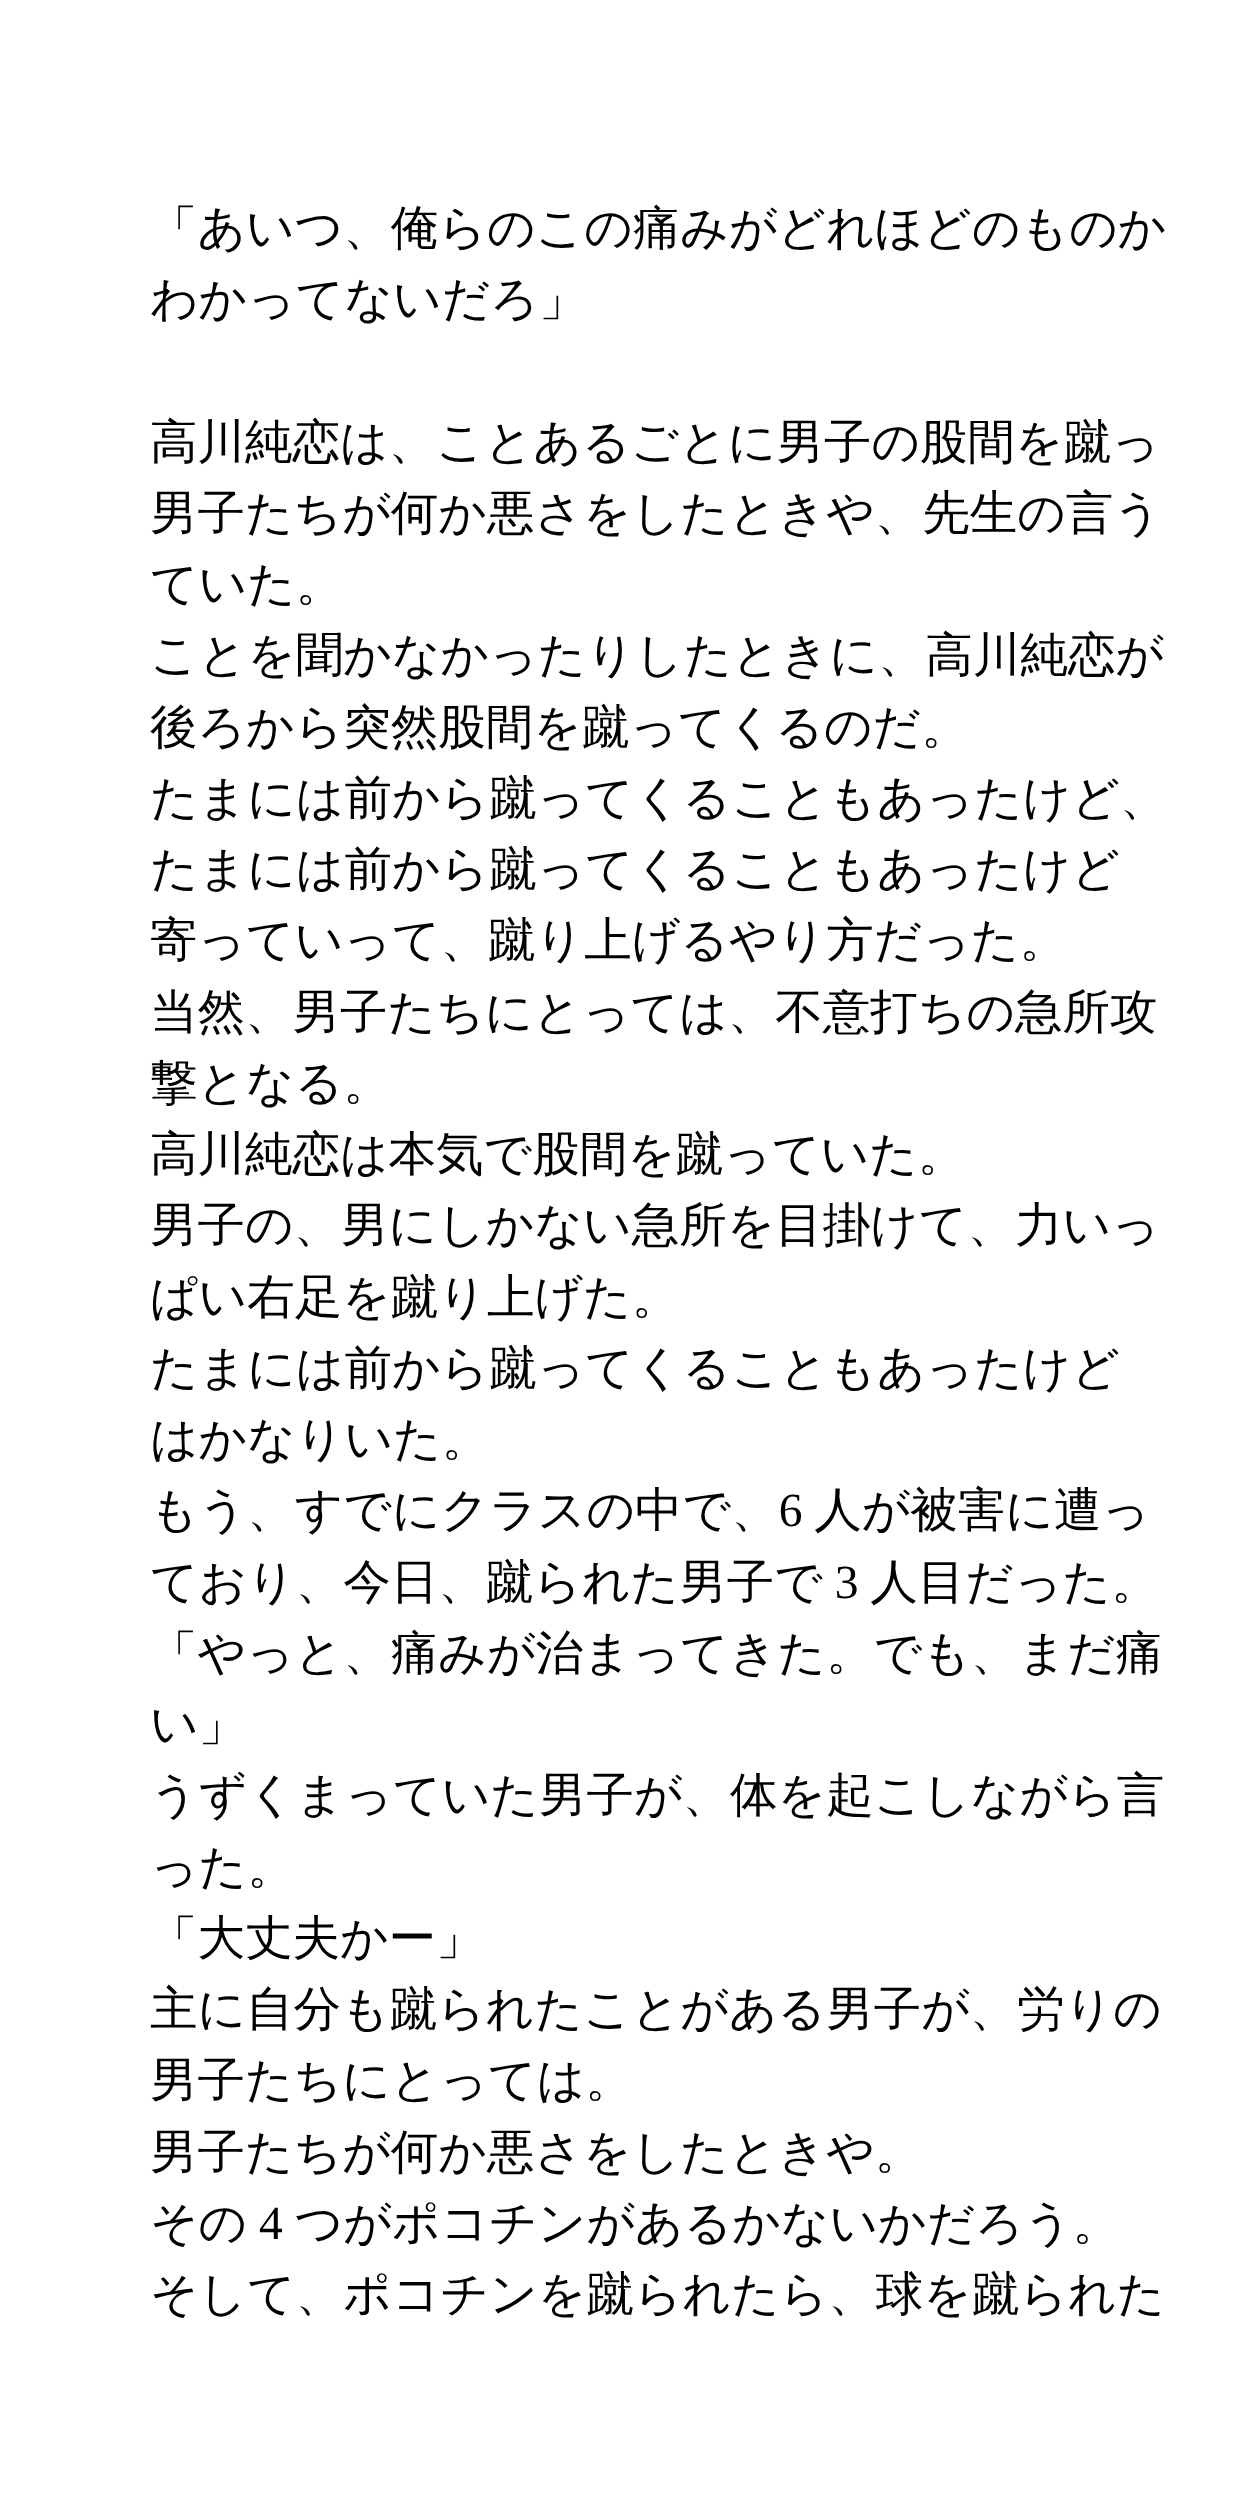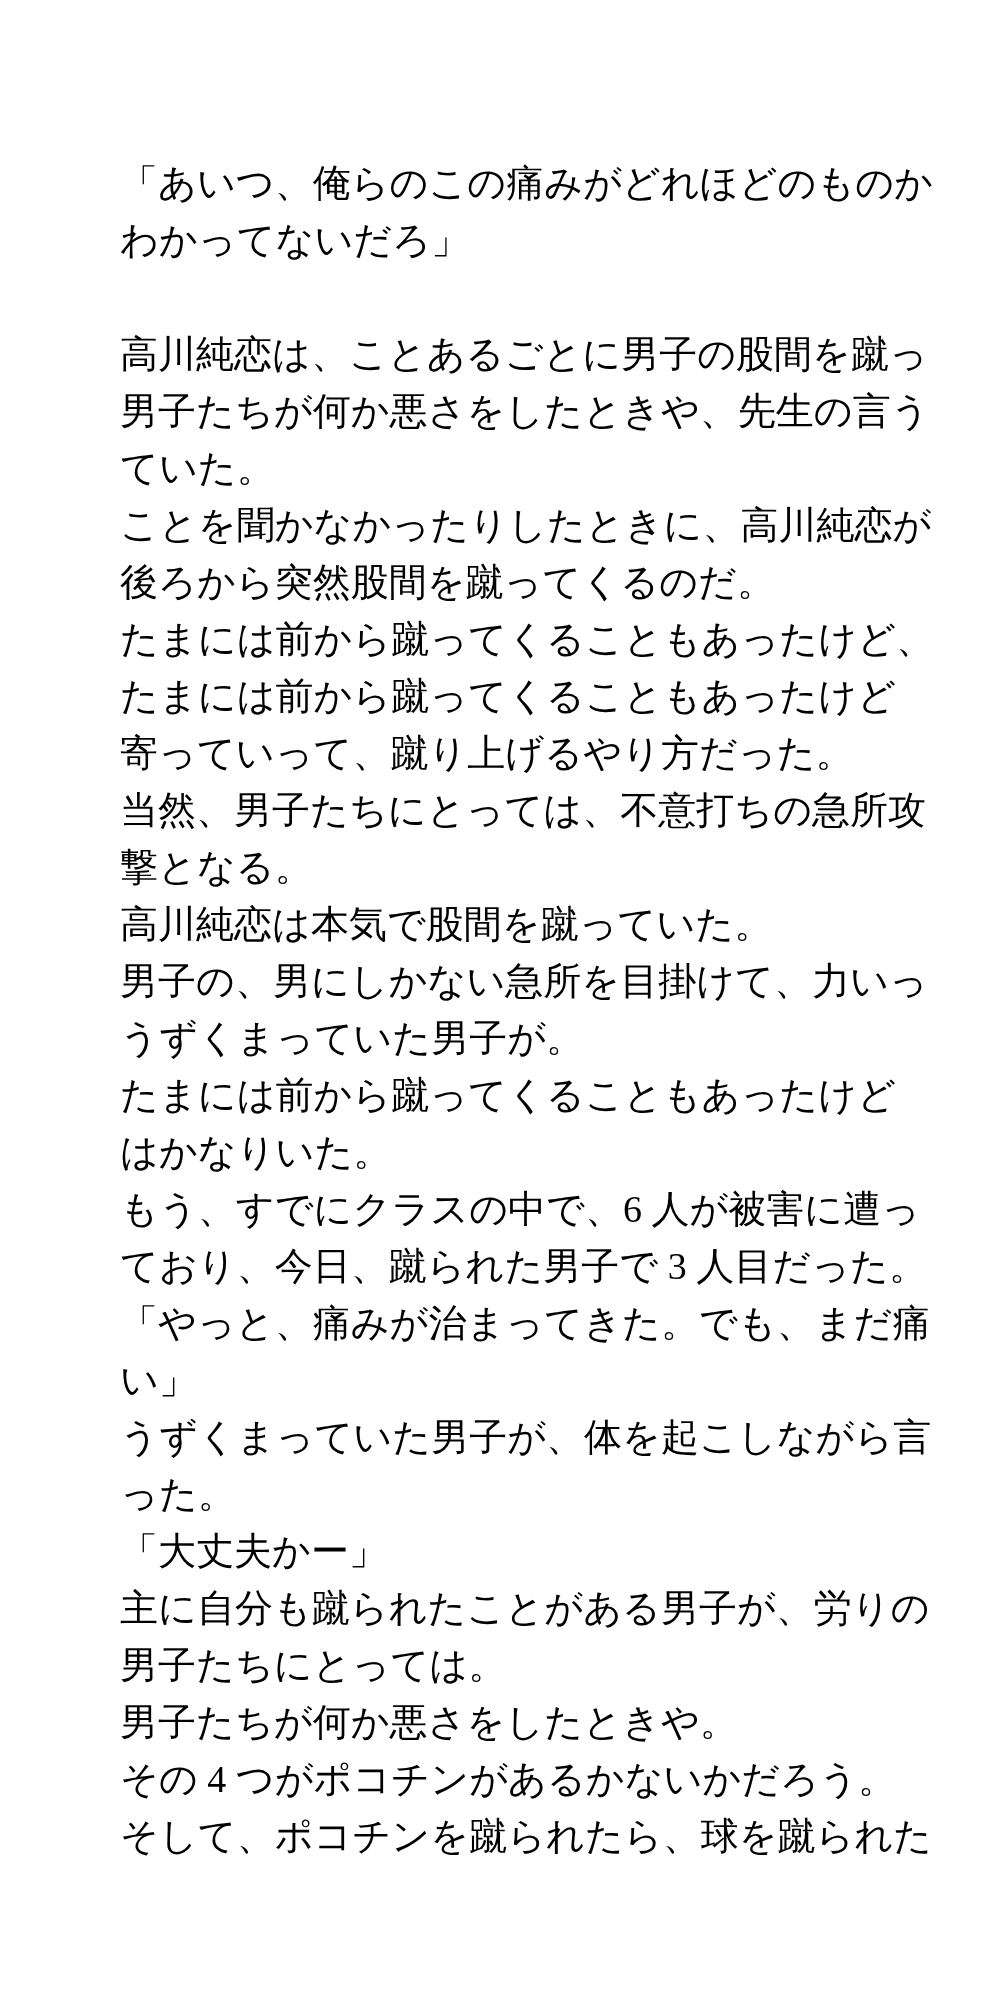--- a/index.html
+++ b/index.html
@@ -42,21 +42,21 @@
       <div class="text-line">ていた。</div>
       <div class="text-line">ことを聞かなかったりしたときに、高川純恋が</div>
       <div class="text-line">後ろから突然股間を蹴ってくるのだ。</div>
       <div class="text-line">たまには前から蹴ってくることもあったけど、</div>
       <div class="text-line">たまには前から蹴ってくることもあったけど</div>
       <div class="text-line">寄っていって、蹴り上げるやり方だった。</div>
       <div class="text-line">当然、男子たちにとっては、不意打ちの急所攻</div>
       <div class="text-line">撃となる。</div>
       <div class="text-line">高川純恋は本気で股間を蹴っていた。</div>
       <div class="text-line">男子の、男にしかない急所を目掛けて、力いっ</div>
-      <div class="text-line">うずくまっていた男子が。</div>
+      <div class="text-line">ぱい右足を蹴り上げた。</div>
       <div class="text-line">たまには前から蹴ってくることもあったけど</div>
       <div class="text-line">はかなりいた。</div>
       <div class="text-line">もう、すでにクラスの中で、6 人が被害に遭っ</div>
       <div class="text-line">ており、今日、蹴られた男子で 3 人目だった。</div>
       <div class="text-line">「やっと、痛みが治まってきた。でも、まだ痛</div>
       <div class="text-line">い」</div>
       <div class="text-line">うずくまっていた男子が、体を起こしながら言</div>
       <div class="text-line">った。</div>
       <div class="text-line">「大丈夫かー」</div>
       <div class="text-line">主に自分も蹴られたことがある男子が、労りの</div>

